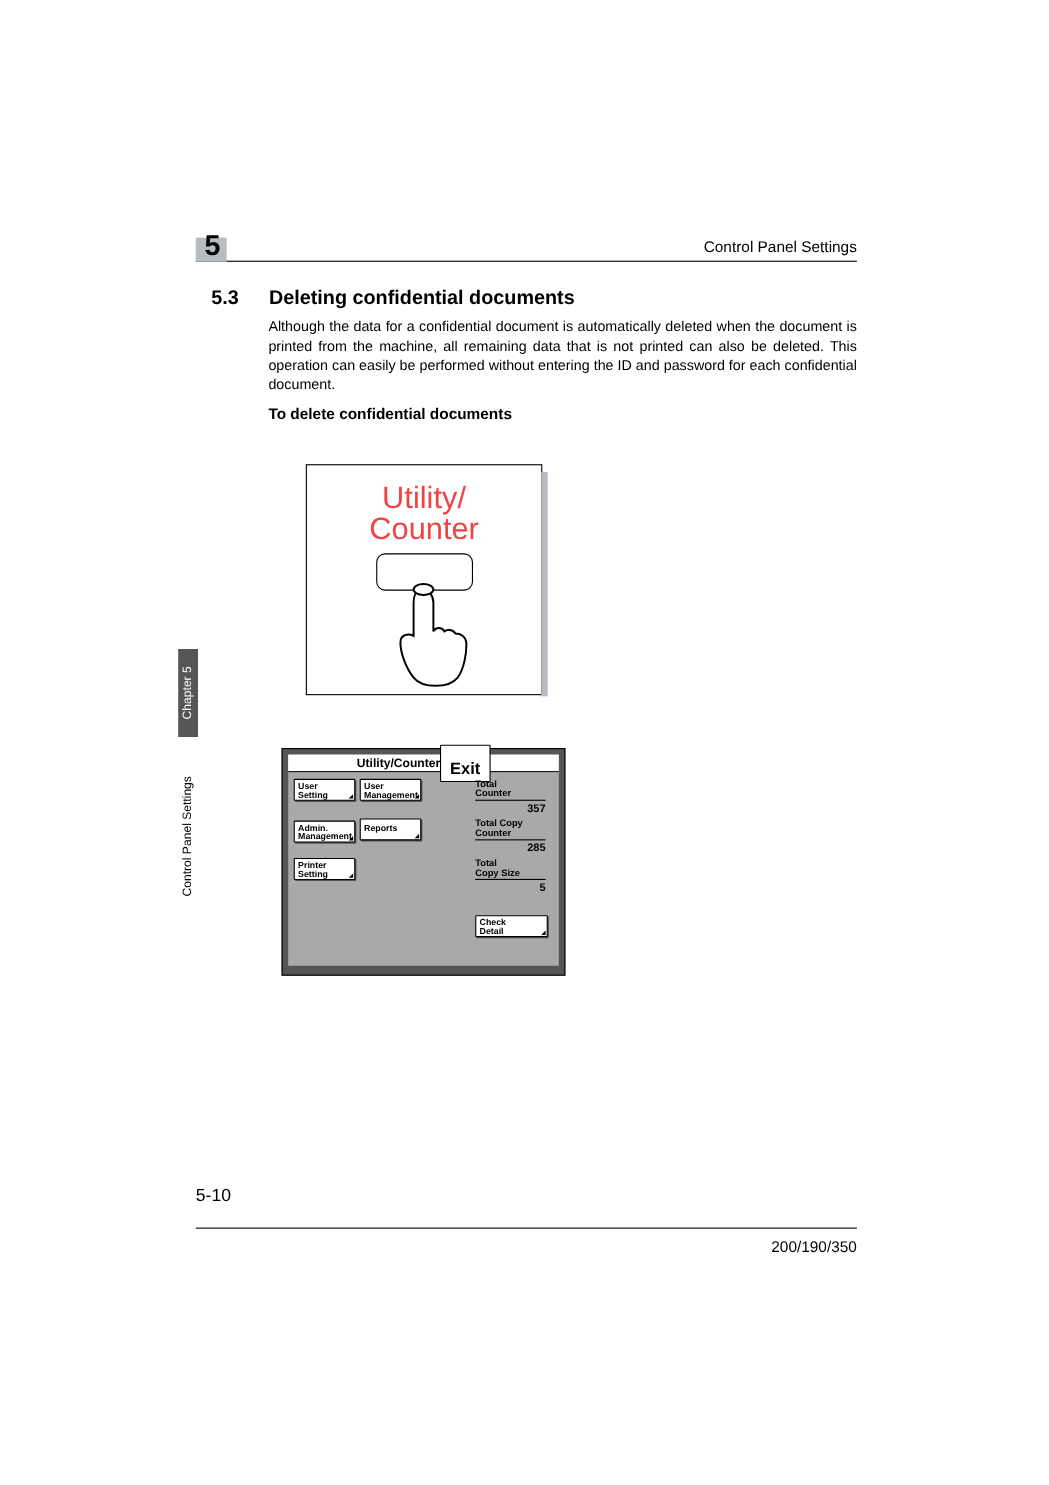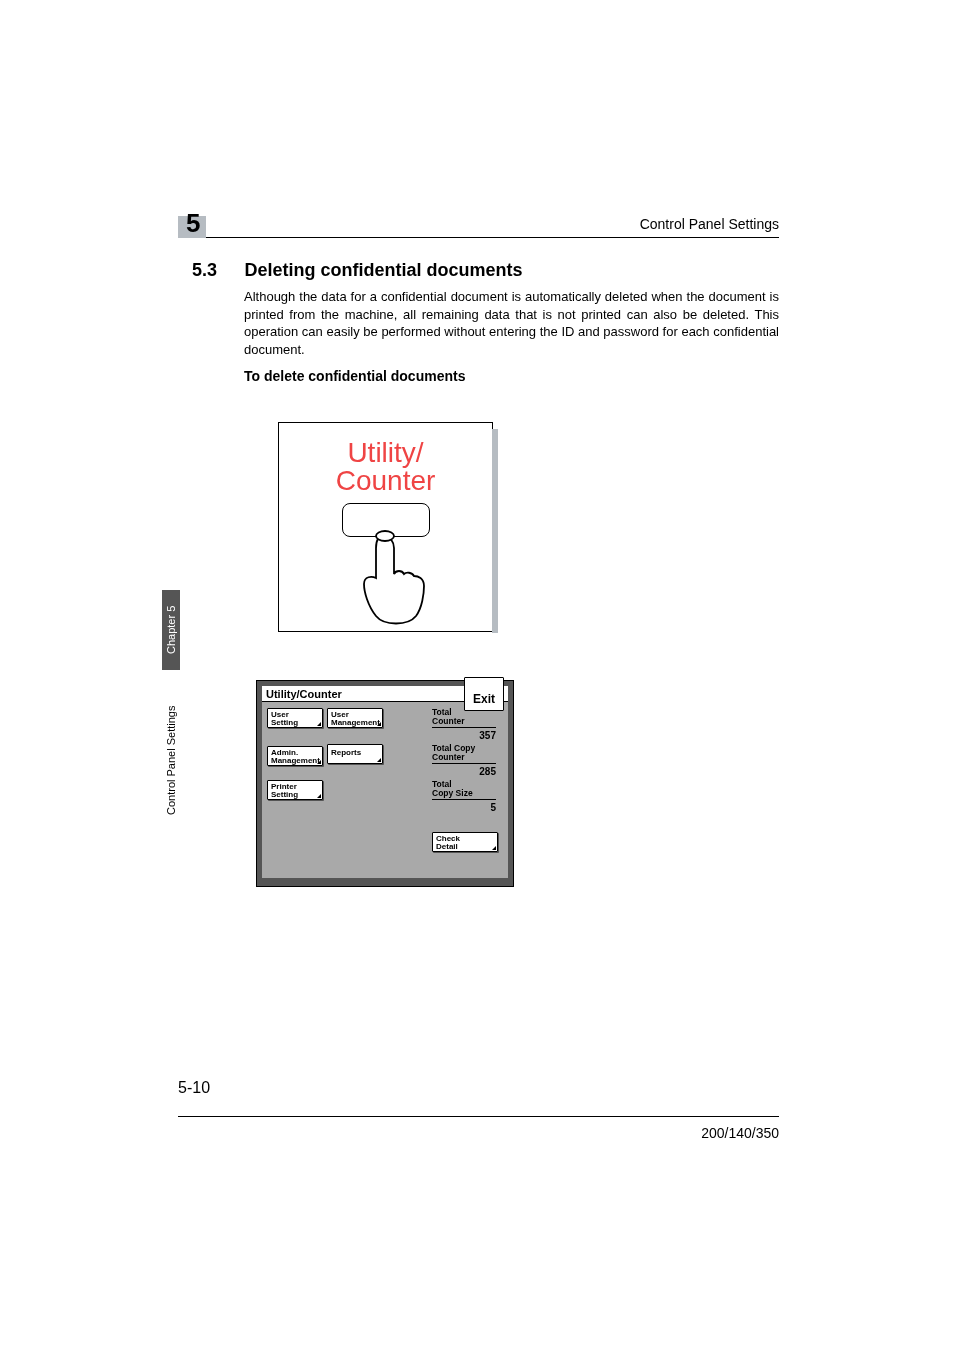--- a/index.html
+++ b/index.html
@@ -157,29 +157,29 @@
   .panel-inner {
     position: absolute;
     left: 5px; top: 5px; right: 5px; bottom: 8px;
     background: #a9a9a9;
   }
   .panel-titlebar {
     background: #fff;
     height: 16px;
     display: flex;
     align-items: center;
-    justify-content: space-between;
+    justify-content: center;
     padding: 0 4px;
     border-bottom: 1px solid #000;
   }
   .panel-title { font-size: 11px; font-weight: bold; }
   .exit-btn {
     border: 1px solid #000;
     background: #fff;
-    font-size: 12px;
+    font-size: 15px;
     font-weight: bold;
     padding: 16px 8px;
     line-height: 11px;
     height: 12px;
     border-radius: 1px;
   }
   .panel-body {
     position: relative;
     height: calc(100% - 16px);
   }
@@ -350,15 +350,15 @@
     </div>
   </div>
 
   <div class="side-tab">
     <div class="tab-dark">Chapter 5</div>
     <div class="tab-light">Control Panel Settings</div>
   </div>
 
   <div class="footer-rule"></div>
   <div class="footer-left">5-10</div>
-  <div class="footer-right">200/140/350</div>
+  <div class="footer-right">200/190/350</div>
 
 </div>
 
 </body></html>

